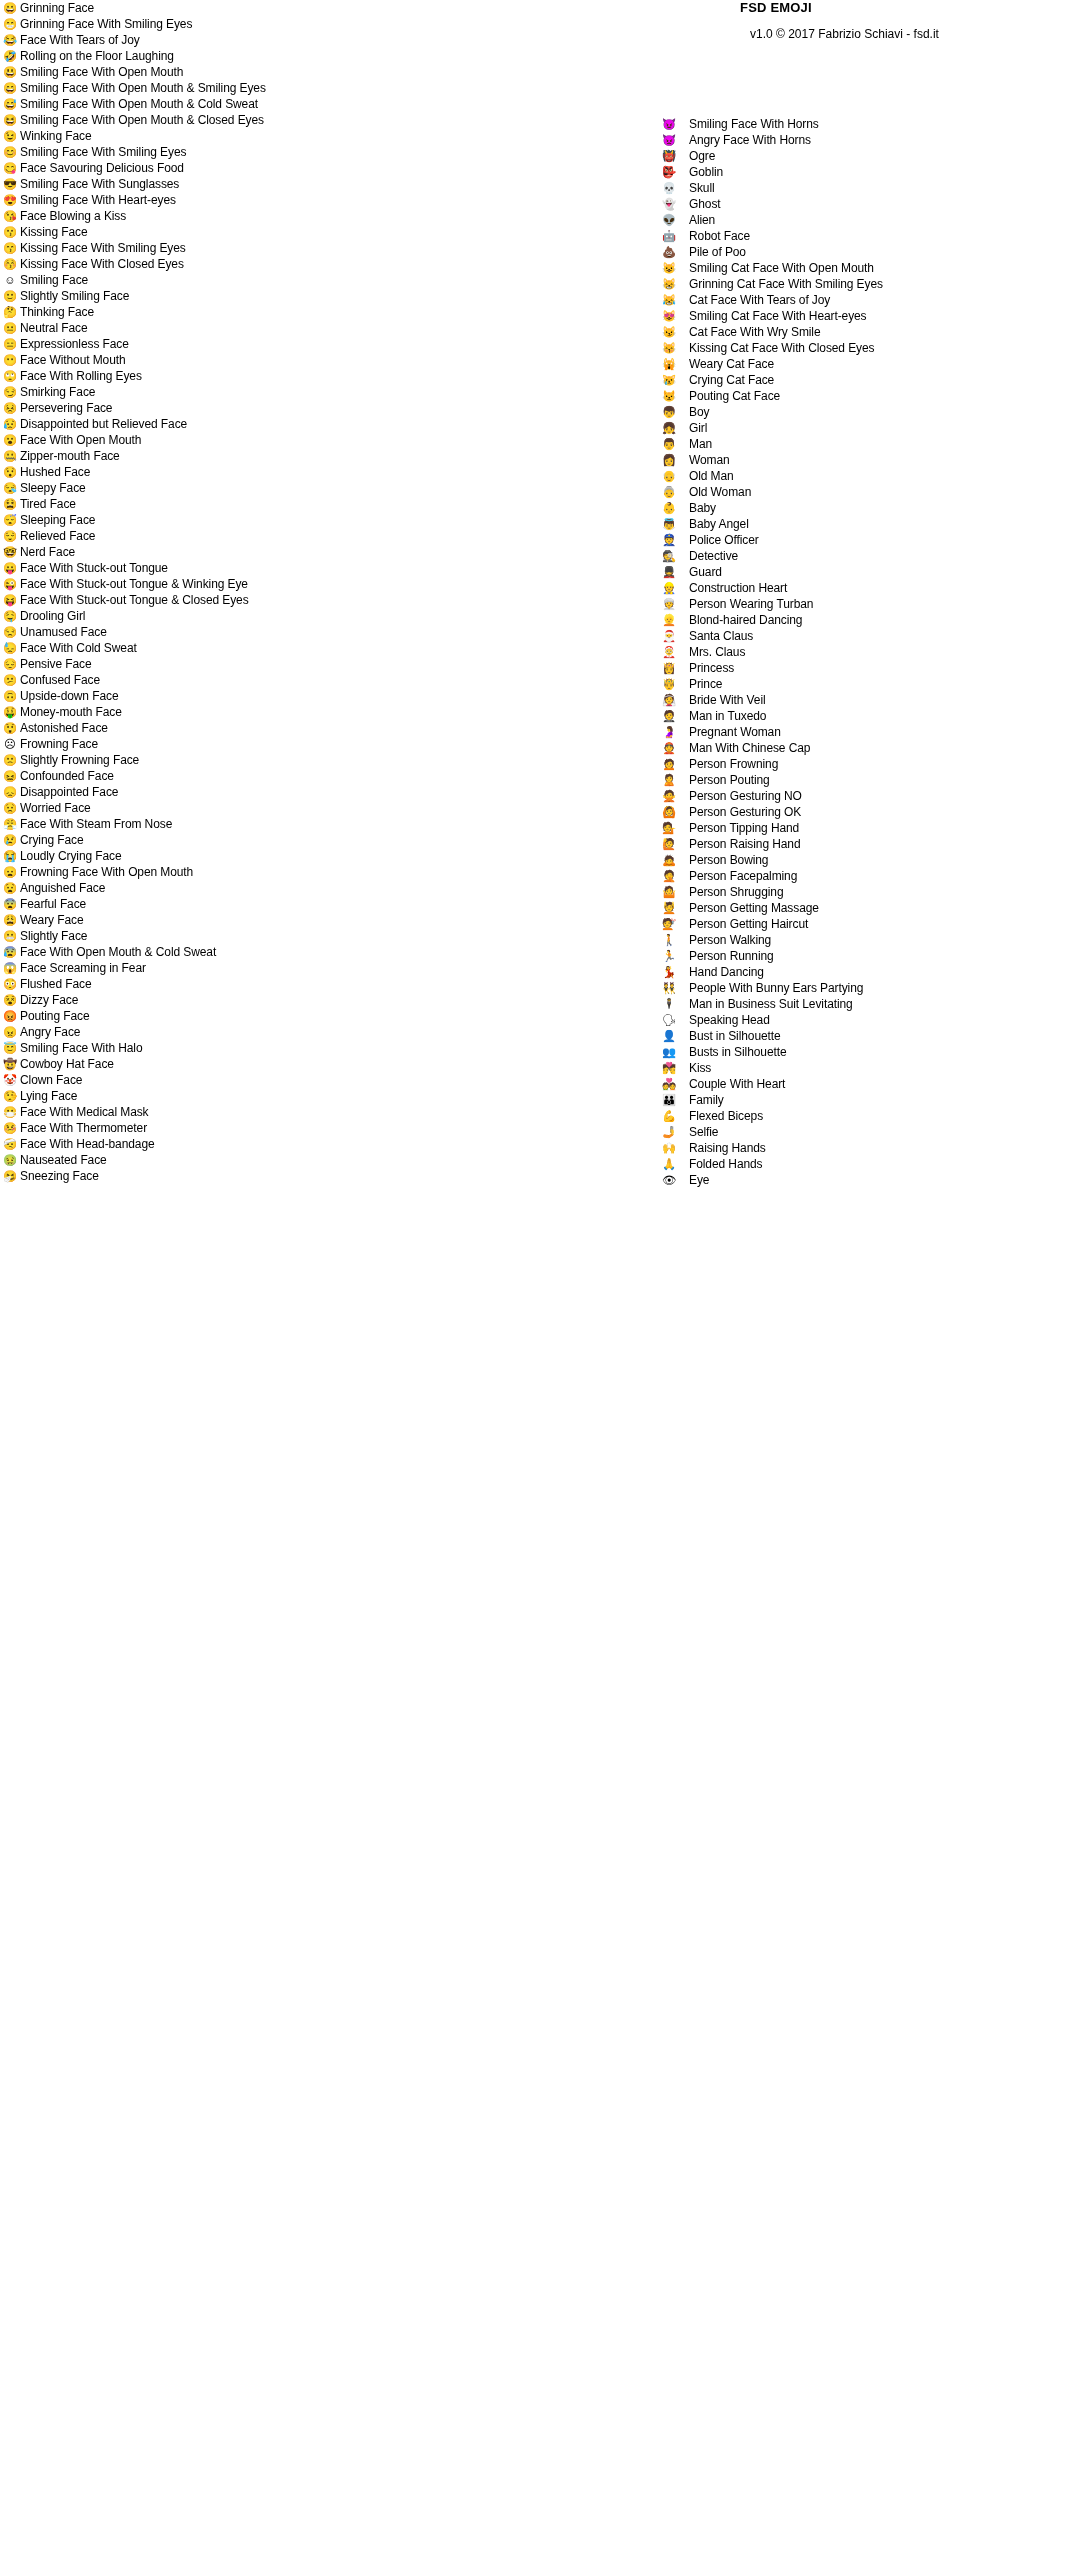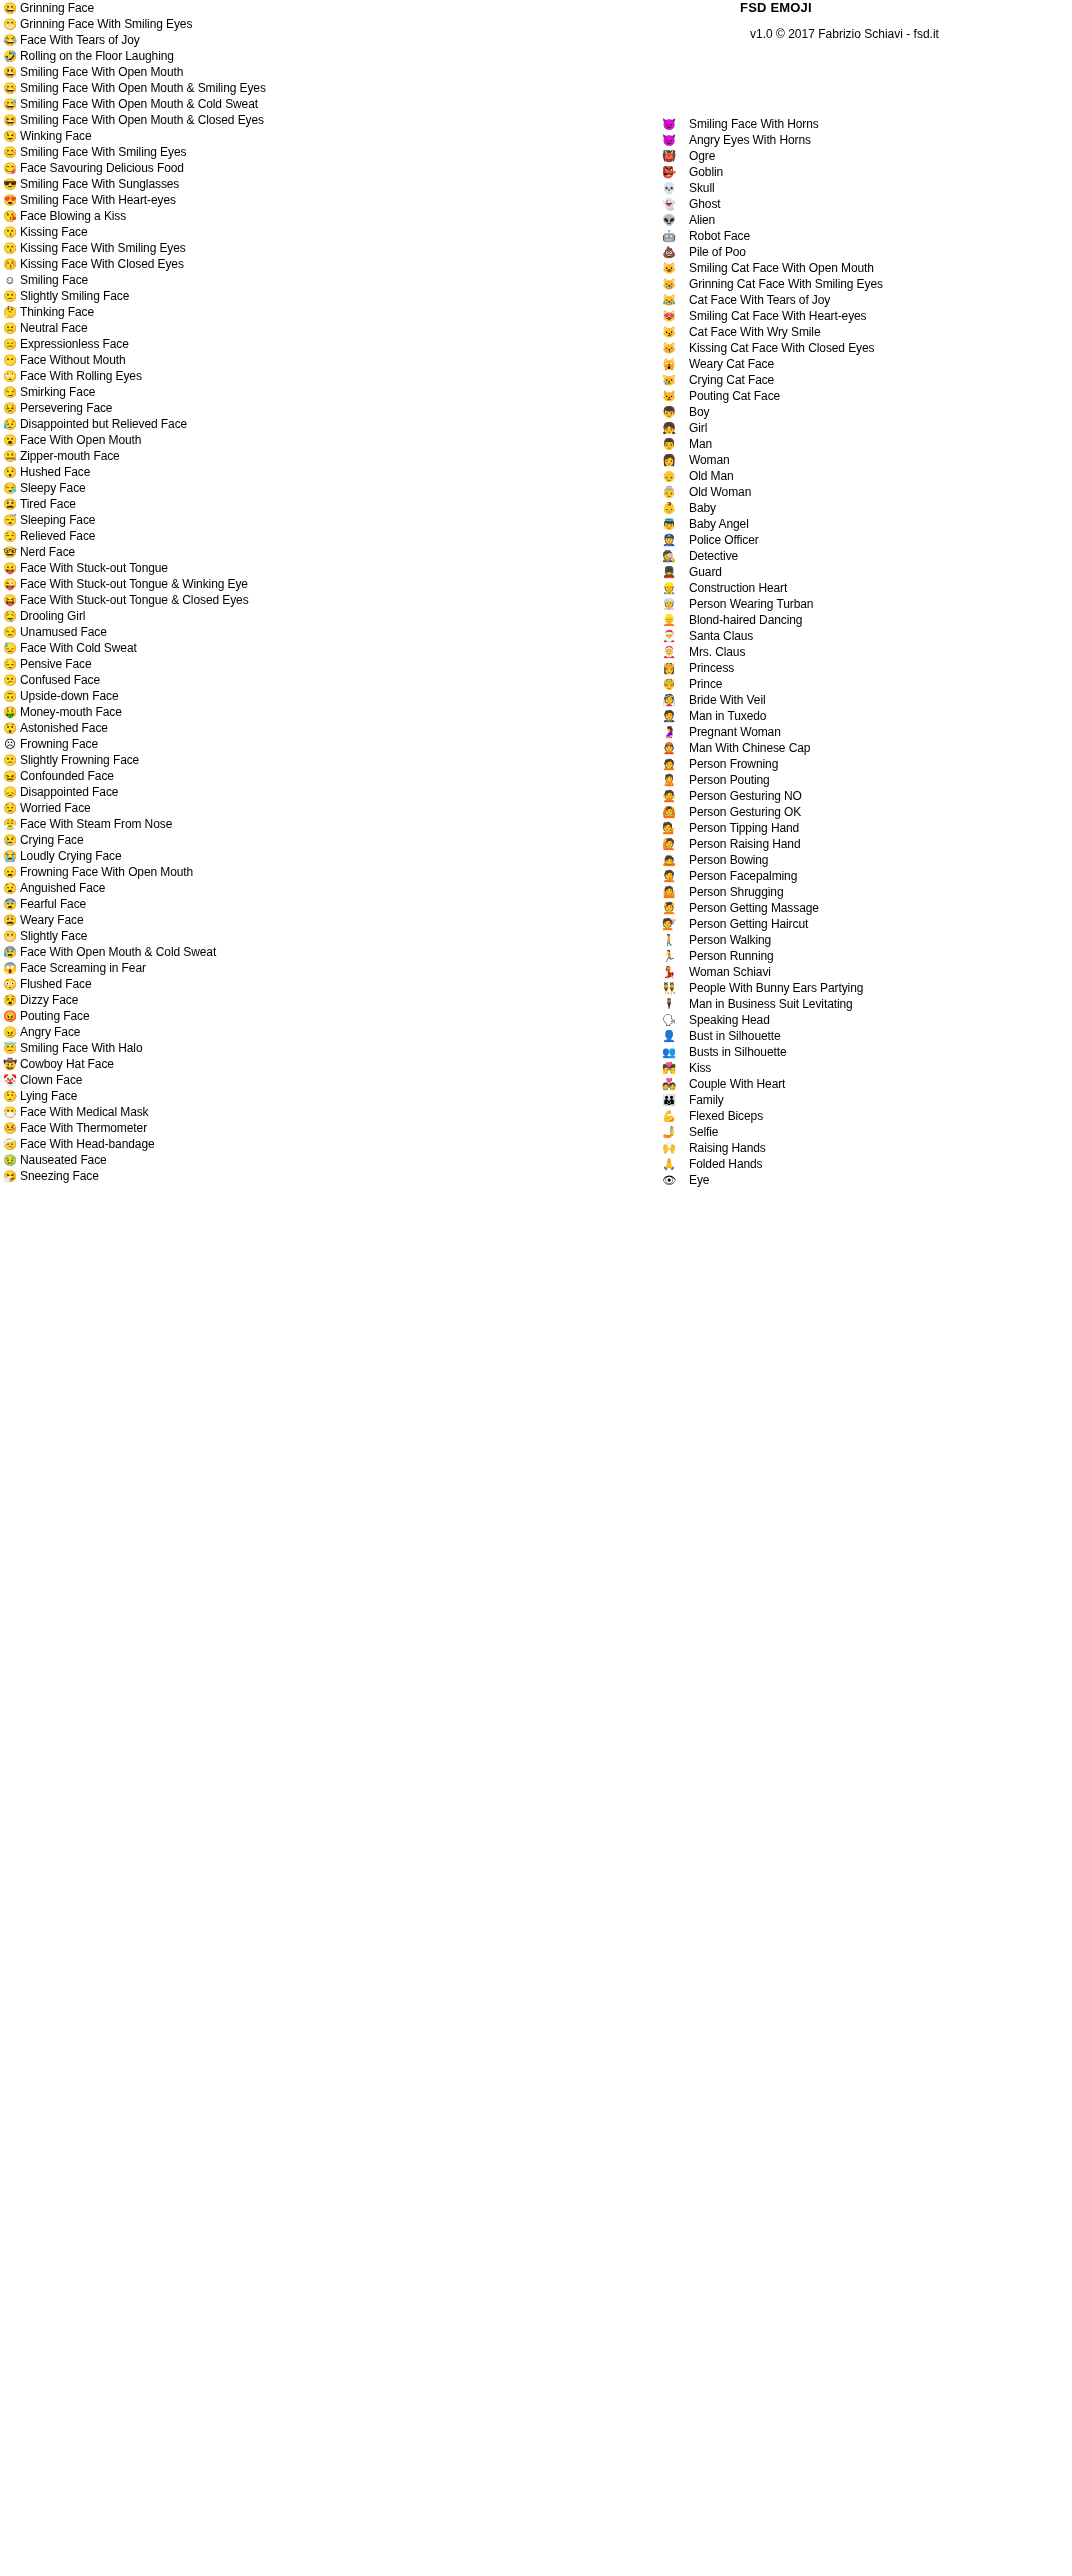--- a/index.html
+++ b/index.html
@@ -400,21 +400,21 @@
   </div>
 
   <div class="column right">
     <div class="col-inner" id="right-col">
         <div class="row">
           <span class="glyph">😈</span>
           <span class="label">Smiling Face With Horns</span>
         </div>
         <div class="row">
           <span class="glyph">👿</span>
-          <span class="label">Angry Eyes With Horns</span>
+          <span class="label">Angry Face With Horns</span>
         </div>
         <div class="row">
           <span class="glyph">👹</span>
           <span class="label">Ogre</span>
         </div>
         <div class="row">
           <span class="glyph">👺</span>
           <span class="label">Goblin</span>
         </div>
         <div class="row">
@@ -608,21 +608,21 @@
         <div class="row">
           <span class="glyph">🚶</span>
           <span class="label">Person Walking</span>
         </div>
         <div class="row">
           <span class="glyph">🏃</span>
           <span class="label">Person Running</span>
         </div>
         <div class="row">
           <span class="glyph">💃</span>
-          <span class="label">Woman Schiavi</span>
+          <span class="label">Hand Dancing</span>
         </div>
         <div class="row">
           <span class="glyph">👯</span>
           <span class="label">People With Bunny Ears Partying</span>
         </div>
         <div class="row">
           <span class="glyph">🕴</span>
           <span class="label">Man in Business Suit Levitating</span>
         </div>
         <div class="row">

